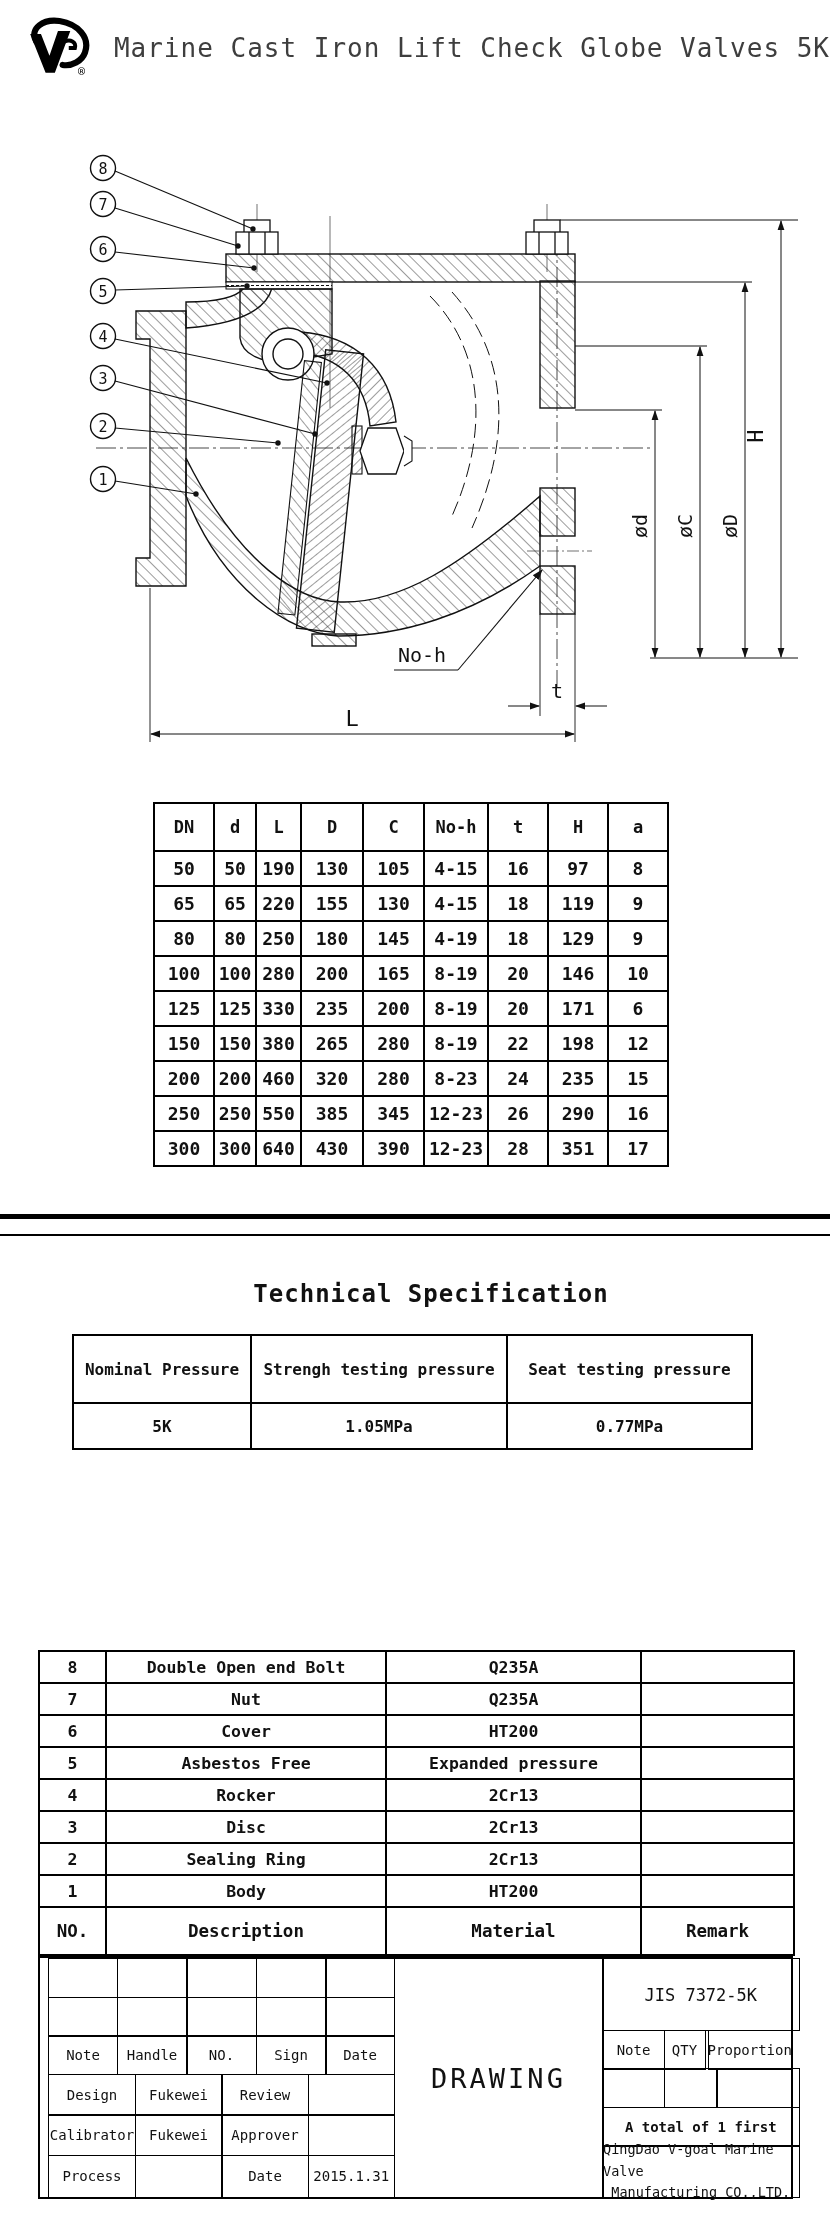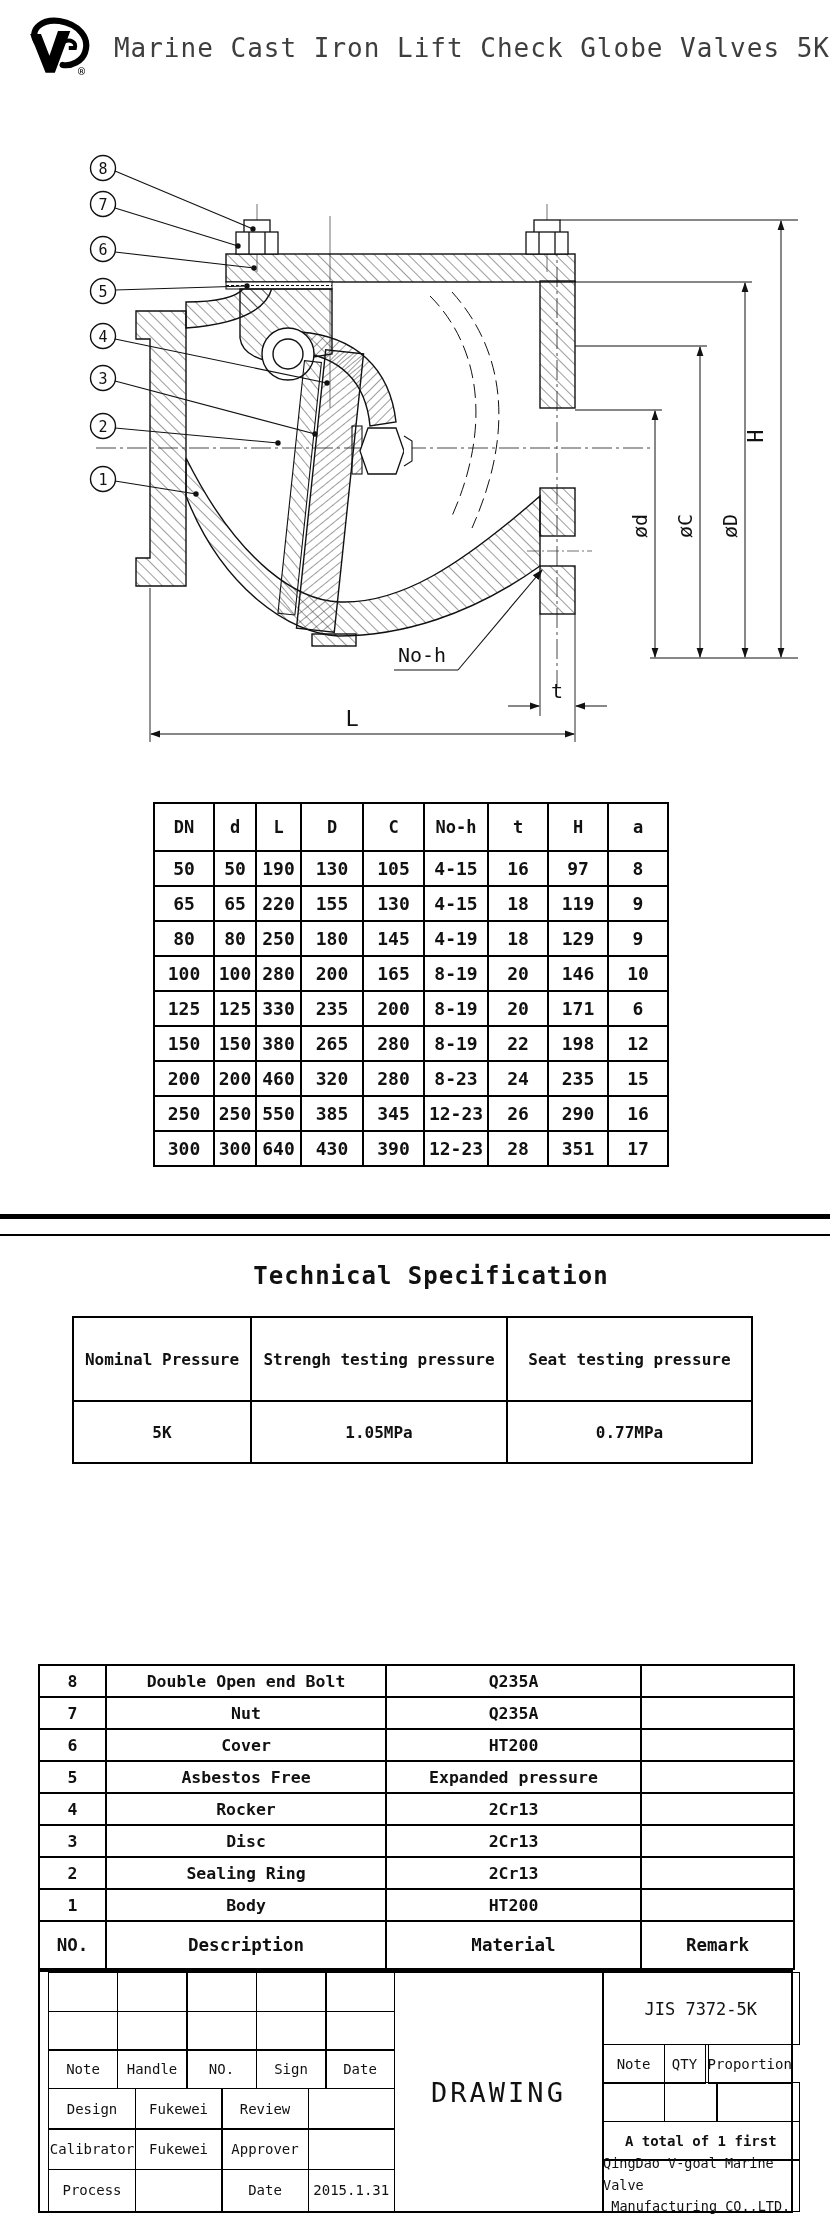--- a/index.html
+++ b/index.html
@@ -11,23 +11,23 @@
   
   table{border-collapse:collapse;}
   .dims{margin:44px 0 0 153px;table-layout:fixed;width:514px;font-weight:bold;font-size:18px;}
   .dims th,.dims td{border:2px solid #000;text-align:center;padding:0;font-family:"DejaVu Sans Mono",monospace;}
   .dims th{height:46px;font-size:17px;}
   .dims td{height:33px;}
   
   .rule-thick{margin-top:47px;height:5px;background:#000;width:830px;}
   .rule-thin{margin-top:15px;height:2px;background:#000;width:830px;}
   
-  .spec-title{margin-top:26px;text-align:center;font-size:24px;font-weight:bold;letter-spacing:1px;padding-left:32px;}
+  .spec-title{margin-top:44px;text-align:center;font-size:24px;font-weight:bold;letter-spacing:1px;padding-left:32px;}
   .spec{margin:26px 0 0 72px;table-layout:fixed;width:679px;font-weight:bold;}
-  .spec th,.spec td{border:2px solid #000;text-align:center;padding:8px;}
+  .spec th,.spec td{border:2px solid #000;text-align:center;padding:0;}
   .spec th{height:66px;font-size:16px;}
   .spec td{height:44px;font-size:16px;}
   
   .parts{margin:200px 0 0 38px;table-layout:fixed;width:755px;font-weight:bold;font-size:16.5px;}
   .parts td{border:2px solid #000;text-align:center;padding:0;height:30px;}
   .parts tr.foot td{height:46px;font-size:17.5px;}
   
   .tblock{position:relative;width:755px;height:243px;margin-left:38px;border:2px solid #000;box-sizing:border-box;}
   .tb-cell{position:absolute;box-sizing:border-box;border:1.5px solid #000;display:flex;align-items:center;justify-content:center;font-size:14px;margin-left:8px;}
   .thinf{font-weight:400;}

